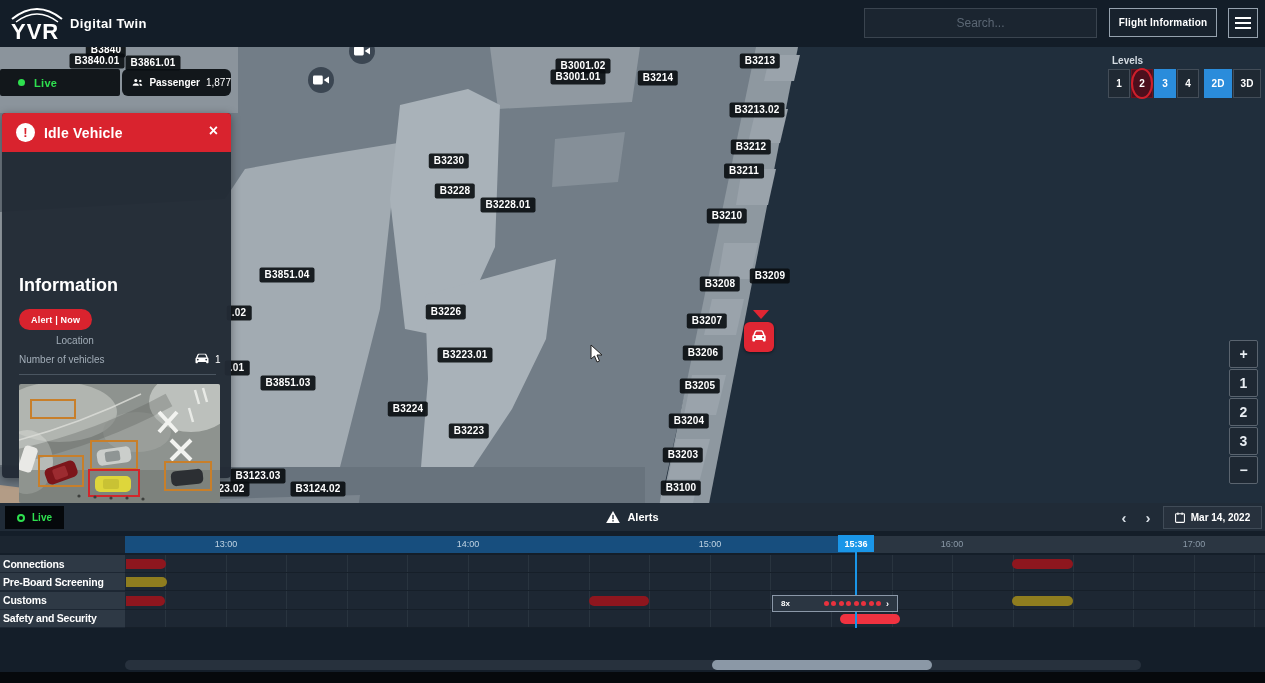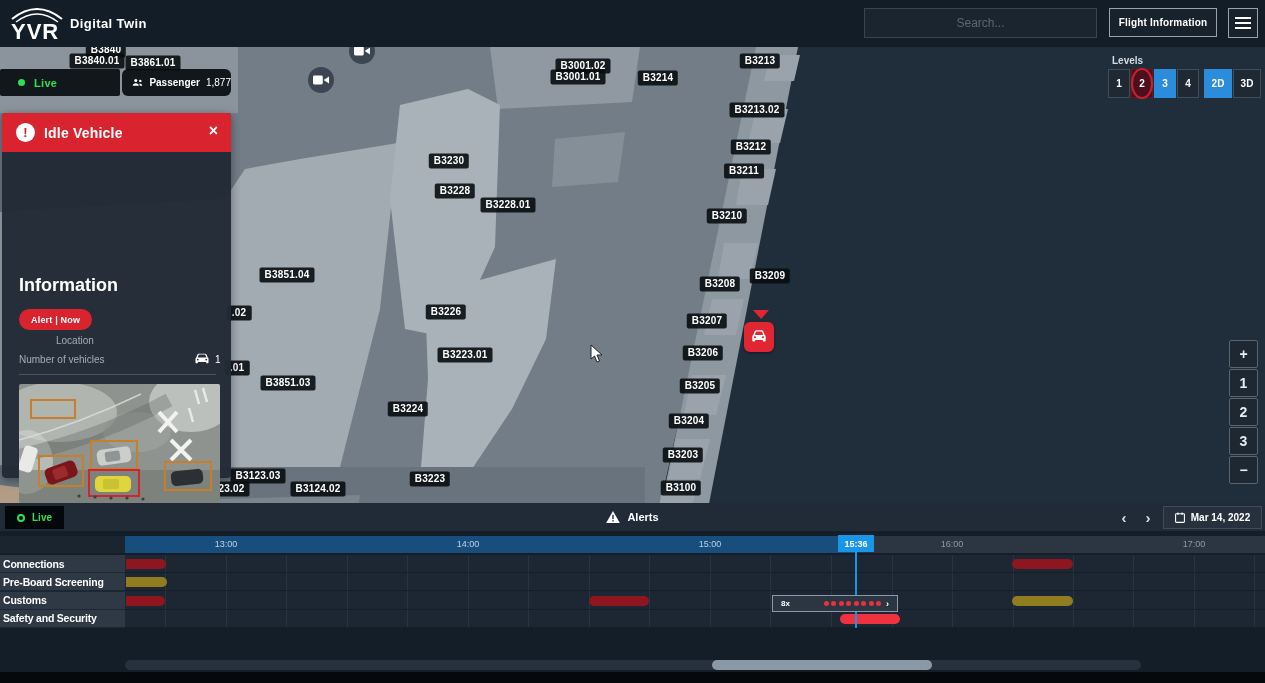--- a/index.html
+++ b/index.html
@@ -154,21 +154,21 @@
       <div class="chip" style="left: 239px; top: 313px;">.02</div>
       <div class="chip" style="left: 446px; top: 312px;">B3226</div>
       <div class="chip" style="left: 707px; top: 321px;">B3207</div>
       <div class="chip" style="left: 703px; top: 353px;">B3206</div>
       <div class="chip" style="left: 465px; top: 355px;">B3223.01</div>
       <div class="chip" style="left: 237px; top: 368px;">.01</div>
       <div class="chip" style="left: 288px; top: 383px;">B3851.03</div>
       <div class="chip" style="left: 700px; top: 386px;">B3205</div>
       <div class="chip" style="left: 408px; top: 409px;">B3224</div>
       <div class="chip" style="left: 689px; top: 421px;">B3204</div>
-      <div class="chip" style="left: 430px; top: 431px; margin-top: 48px;">B3223</div>
+      <div class="chip" style="left: 469px; top: 431px;">B3223</div>
       <div class="chip" style="left: 683px; top: 455px;">B3203</div>
       <div class="chip" style="left: 258px; top: 476px;">B3123.03</div>
       <div class="chip" style="left: 681px; top: 488px;">B3100</div>
       <div class="chip" style="left: 187px; top: 488px;">B384</div>
       <div class="chip" style="left: 222px; top: 489px;">B3123.02</div>
       <div class="chip" style="left: 318px; top: 489px;">B3124.02</div>
     </div>
 
   <div class="cam" style="left:308px;top:67px;">
     <svg width="16" height="12" viewBox="0 0 18 13">

